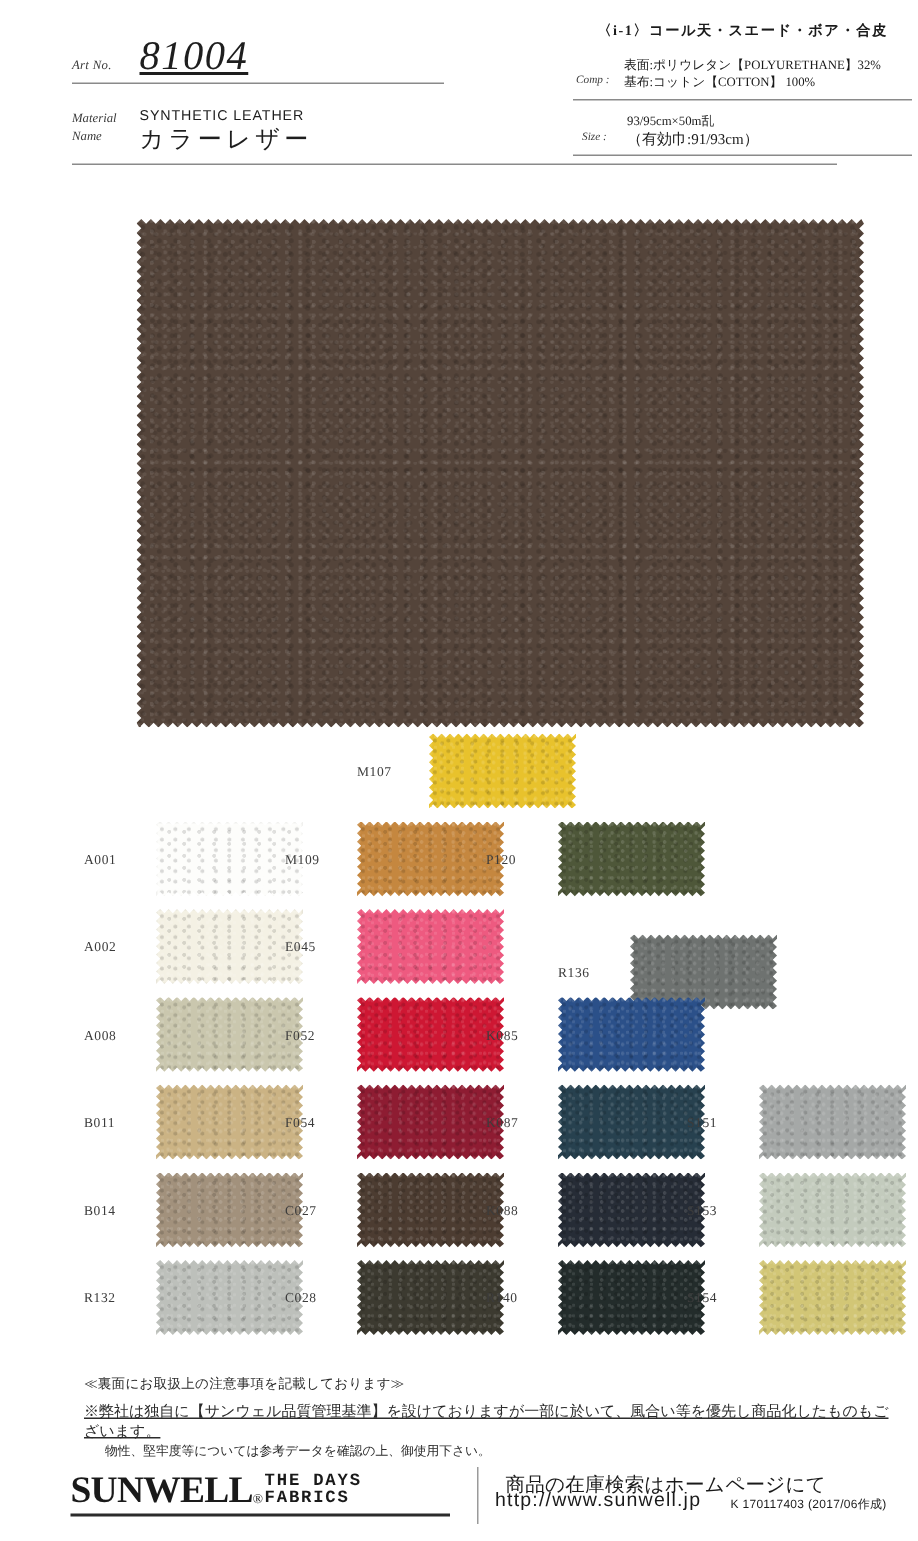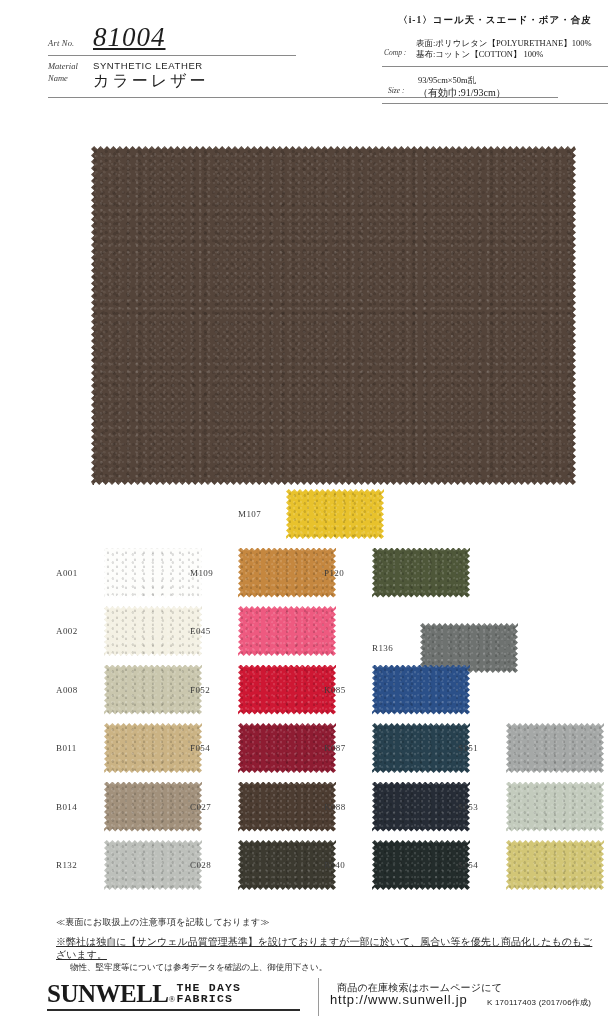--- a/index.html
+++ b/index.html
@@ -22,21 +22,21 @@
     font-family:"Liberation Serif", serif;
     font-style:italic;font-size:8.5px;color:#3a3a3a;letter-spacing:.2px;
   }
   .val-art{
     position:absolute;left:45px;top:-4px;
     font-family:"Liberation Serif", serif;
     font-style:italic;font-size:27px;color:#1e1e1e;letter-spacing:1px;text-decoration:underline;
   }
   .rule-art{position:absolute;left:0;top:29px;width:248px;height:1px;background:#8a8a8a;}
 
-  .row-mat{position:relative;margin-top:4px;height:36px;}
+  .row-mat{position:relative;margin-top:16px;height:36px;}
   .lbl-mat1{position:absolute;left:0;top:1px;font-style:italic;font-size:8.5px;color:#3a3a3a;}
   .lbl-mat2{position:absolute;left:0;top:13px;font-style:italic;font-size:8.5px;color:#3a3a3a;}
   .val-mat-en{
     position:absolute;left:45px;top:0px;
     font-family:"Liberation Sans", sans-serif;
     font-size:9.5px;color:#1e1e1e;letter-spacing:.6px;
   }
   .val-mat-jp{
     position:absolute;left:45px;top:11px;
     font-family:"Liberation Serif", serif;
@@ -134,21 +134,21 @@
     display:inline-block;vertical-align:middle;
     font-family:Liberation Mono, monospace;
     font-weight:bold;font-size:11.5px;line-height:11.5px;
     color:#1a1a1a;letter-spacing:1.2px;position:relative;top:-1px;margin-left:1px;
   }
   .logo-rule{position:absolute;left:47px;top:31px;width:253px;height:2px;background:#2b2b2b;}
 
   .fdiv{position:absolute;left:318px;top:0px;width:1px;height:38px;background:#9a9a9a;}
   .f-jp{
     position:absolute;left:337px;top:3px;
-    font-family:"Liberation Serif", serif;font-size:10px;color:#1a1a1a;letter-spacing:.2px;
+    font-family:"Liberation Serif", serif;font-size:13px;color:#1a1a1a;letter-spacing:.2px;
   }
   .f-url{
     position:absolute;left:330px;top:14px;
     font-family:"Liberation Sans", sans-serif;font-size:13px;color:#1a1a1a;letter-spacing:.8px;
   }
   .f-code{
     position:absolute;left:487px;top:19px;
     font-family:"Liberation Sans", sans-serif;font-size:8px;color:#1a1a1a;letter-spacing:.2px;
   }
 </style>
@@ -169,21 +169,21 @@
       <span class="val-mat-en">SYNTHETIC LEATHER</span>
       <span class="val-mat-jp">カラーレザー</span>
       <span class="rule-mat"></span>
     </div>
   </div>
 
   <div class="hdr-right">
     <div class="cat-line">〈i-1〉コール天・スエード・ボア・合皮</div>
     <div class="comp-block">
       <span class="lbl-comp">Comp :</span>
-      <span class="comp-l1">表面:ポリウレタン【POLYURETHANE】100%</span>
+      <span class="comp-l1">表面:ポリウレタン【POLYURETHANE】32%</span>
       <span class="comp-l2">基布:コットン【COTTON】 100%</span>
       <span class="rule-comp"></span>
     </div>
     <div class="size-block">
       <span class="lbl-size">Size :</span>
       <span class="size-l1">93/95cm×50m乱</span>
       <span class="size-l2">（有効巾:91/93cm）</span>
       <span class="rule-size"></span>
     </div>
   </div>

